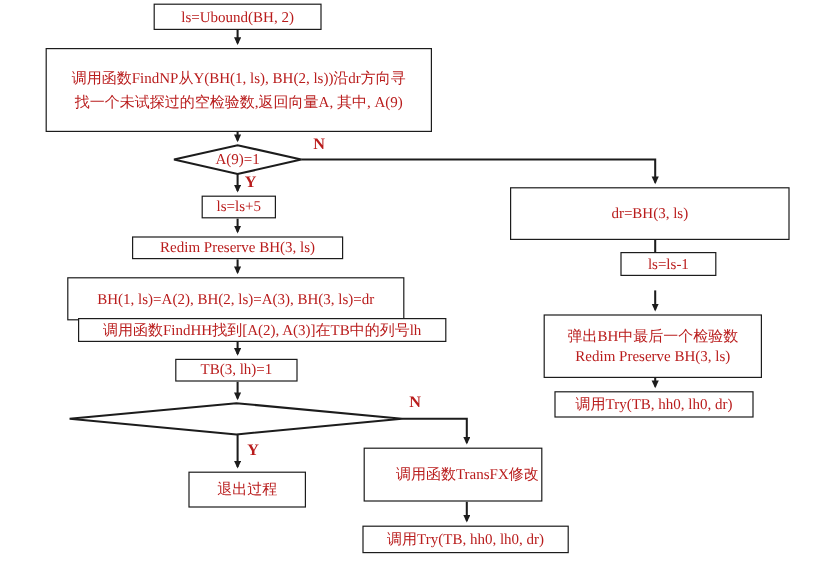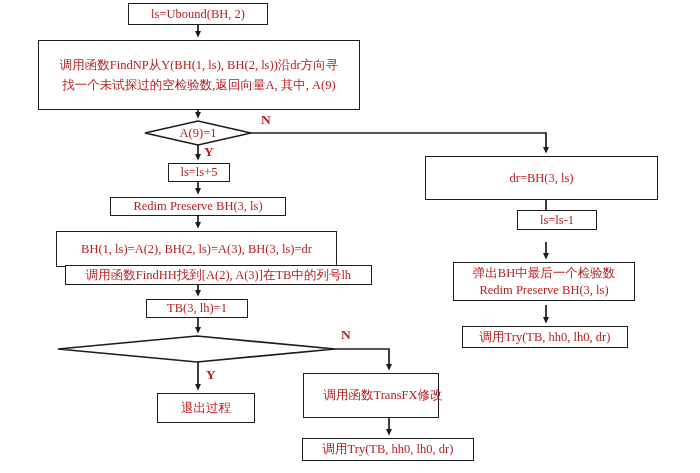--- a/index.html
+++ b/index.html
@@ -130,37 +130,37 @@
   </div>
 
 
   <div class="blabel" style="left:341px; top:327px;">N</div>
   <div class="blabel" style="left:206px; top:367px;">Y</div>
 
   <div class="box" style="left:157px; top:393px; width:98px; height:30px;">
     <div class="ln">退出过程</div>
   </div>
 
-  <div class="box multi" style="left:303px; top:373px; width:136px; height:45px;padding-left:24px;">
+  <div class="box multi" style="left:303px; top:373px; width:149px; height:45px;padding-left:24px;">
     <div class="ln">调用函数TransFX修改</div>
   </div>
 
   <div class="box" style="left:302px; top:438px; width:172px; height:23px;">
     <div class="ln">调用Try(TB, hh0, lh0, dr)</div>
   </div>
 
   <div class="box multi" style="left:425px; top:156px; width:233px; height:44px;">
     <div class="ln">dr=BH(3, ls)</div>
   </div>
 
   <div class="box" style="left:517px; top:210px; width:80px; height:20px;text-align:right;">
     <div class="ln">ls=ls-1</div>
   </div>
 
-  <div class="box multi" style="left:453px; top:262px; width:182px; height:39px;">
+  <div class="box multi" style="left:453px; top:262px; width:182px; height:53px;">
     <div class="ln">弹出BH中最后一个检验数</div>
     <div class="ln">Redim Preserve BH(3, ls)</div>
   </div>
 
   <div class="box" style="left:462px; top:326px; width:166px; height:22px;">
     <div class="ln">调用Try(TB, hh0, lh0, dr)</div>
   </div>
 
 </div>
 

